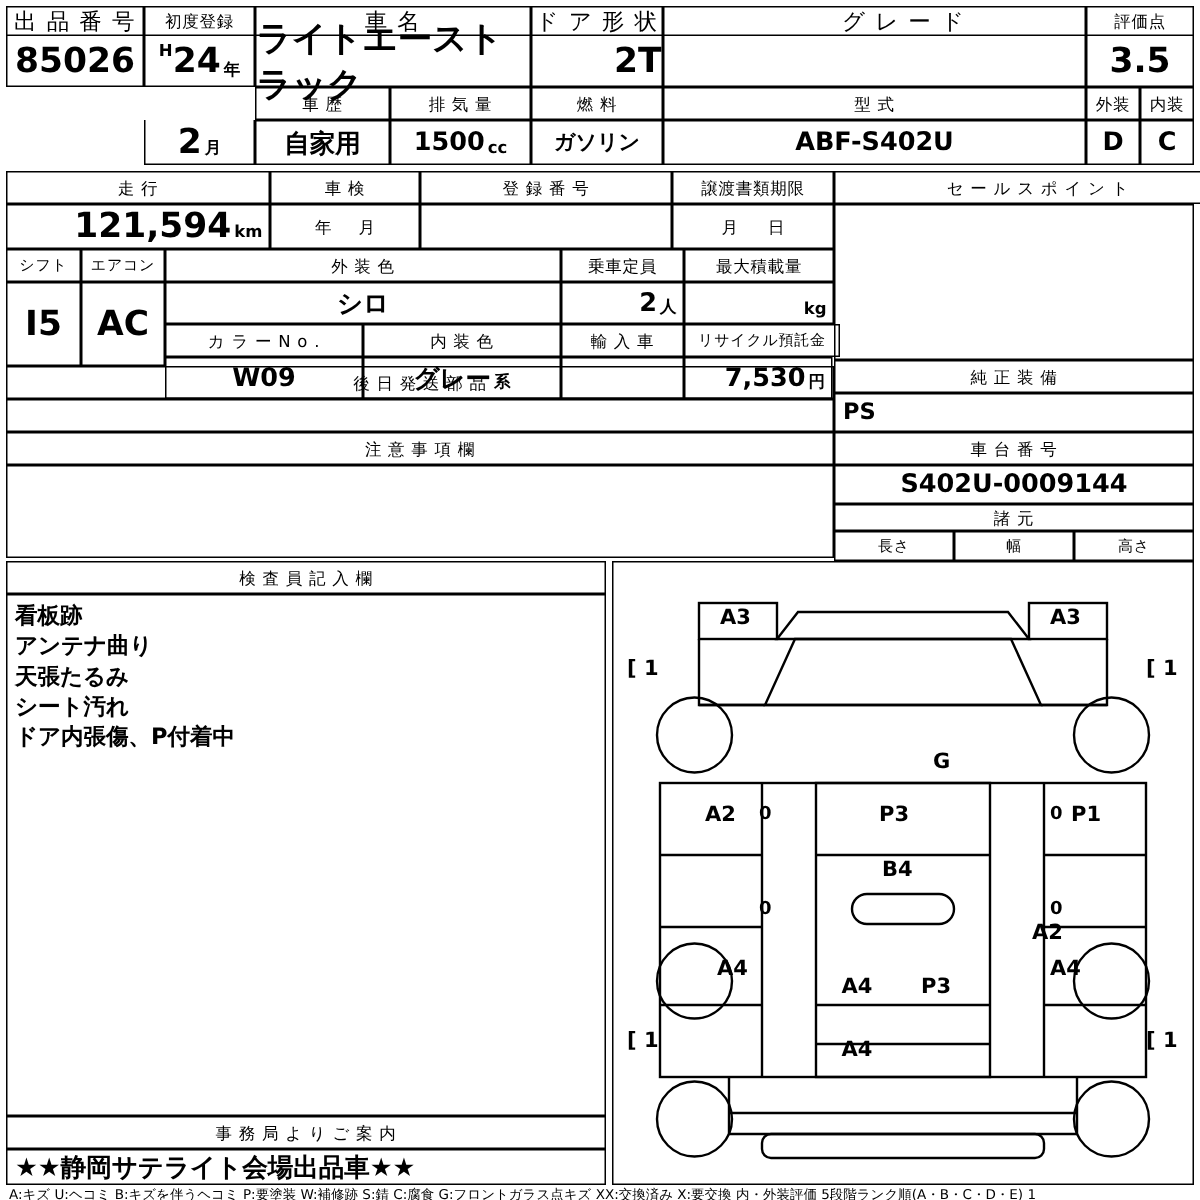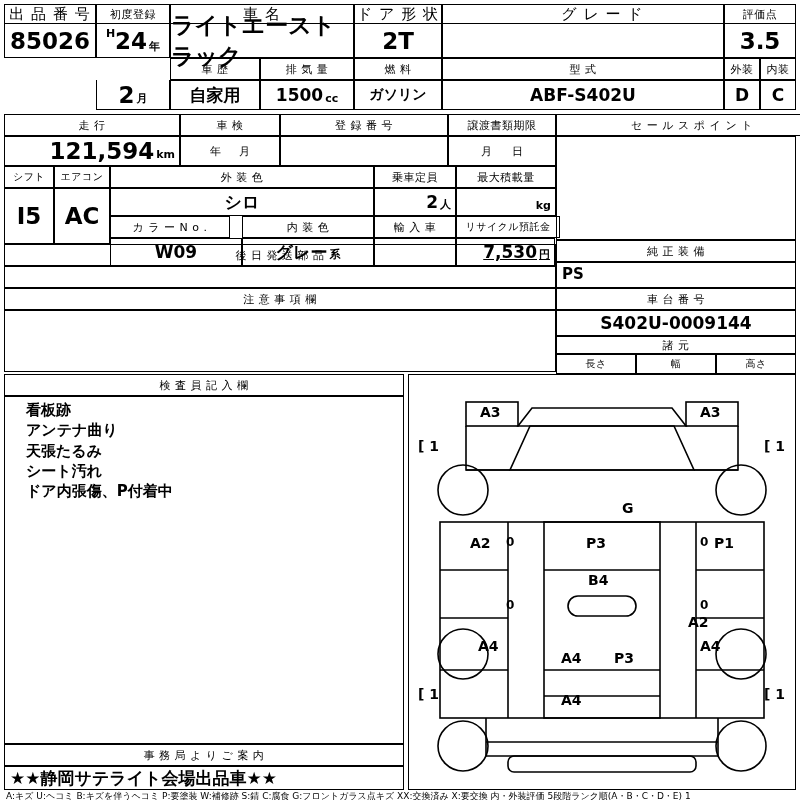--- a/index.html
+++ b/index.html
@@ -62,21 +62,21 @@
   <div class="bx lbl" style="left:170px; top:4px; width:184px; height:20px;">
       <span>車 名</span>
     </div>
   <div class="bx val-lg" style="left:170px; top:24px; width:184px; height:34px; border-top:none;">
       <span>ライトエーストラック</span>
     </div>
 
   <div class="bx lbl" style="left:354px; top:4px; width:88px; height:20px;">
       <span>ド ア 形 状</span>
     </div>
-  <div class="bx val-lg" style="left:354px; top:24px; width:88px; height:34px; border-top:none;">
+  <div class="bx val-lg" style="left:354px; top:24px; width:88px; height:34px; border-top:none;justify-content:flex-end;">
       <span>2T</span>
     </div>
 
   <div class="bx lbl" style="left:442px; top:4px; width:282px; height:20px;padding-left:39px;">
       <span>グ レ ー ド</span>
     </div>
   <div class="bx val-lg" style="left:442px; top:24px; width:282px; height:34px; border-top:none;">
       <span></span>
     </div>
 
@@ -194,21 +194,21 @@
     </div>
   <div class="bx right" style="left:374px; top:188px; width:82px; height:28px;">
     <span class="val-md">2</span>
     <span class="unit" style="align-self:flex-end; margin-bottom:3px;">人</span>
   </div>
   <div class="bx right" style="left:456px; top:188px; width:100px; height:28px;">
     <span class="val-md"></span>
     <span class="unit" style="align-self:flex-end; margin-bottom:3px;">kg</span>
   </div>
 
-  <div class="bx lbl-sm" style="left:110px; top:216px; width:120px; height:22px;">
+  <div class="bx lbl-sm" style="left:110px; top:216px; width:132px; height:22px;">
       <span>カ ラ ー N o .</span>
     </div>
   <div class="bx lbl-sm" style="left:242px; top:216px; width:132px; height:22px;">
       <span>内 装 色</span>
     </div>
   <div class="bx lbl-sm" style="left:374px; top:216px; width:82px; height:22px;">
       <span>輸 入 車</span>
     </div>
   <div class="bx lbl-sm" style="left:456px; top:216px; width:104px; height:22px; font-size:10px;">
       <span>リサイクル預託金</span>
@@ -217,21 +217,21 @@
   <div class="bx val-md" style="left:110px; top:238px; width:132px; height:28px;">
       <span>W09</span>
     </div>
   <div class="bx" style="left:242px; top:238px; width:132px; height:28px;">
     <span class="val-md">グレー</span>
     <span class="unit" style="align-self:flex-end; margin-bottom:3px;">系</span>
   </div>
   <div class="bx val-md" style="left:374px; top:238px; width:82px; height:28px;">
       <span></span>
     </div>
-  <div class="bx right" style="left:456px; top:238px; width:99px; height:28px;text-decoration:underline;">
+  <div class="bx right" style="left:456px; top:238px; width:99px; height:28px;">
     <span class="val-md">7,530</span>
     <span class="unit" style="align-self:flex-end; margin-bottom:3px;">円</span>
   </div>
 
   <div class="bx lbl-sm" style="left:556px; top:240px; width:240px; height:22px;">
       <span>純 正 装 備</span>
     </div>
   <div class="bx left tl" style="left:556px; top:262px; width:240px; height:26px; font-size:15px; font-weight:bold; padding-top:2px;">
       <span>PS</span>
     </div>
@@ -264,21 +264,21 @@
       <span>幅</span>
     </div>
   <div class="bx lbl-sm" style="left:716px; top:354px; width:80px; height:20px; font-size:10px;">
       <span>高さ</span>
     </div>
 
   <div class="bx lbl-sm" style="left:4px; top:374px; width:400px; height:22px;">
       <span>検 査 員 記 入 欄</span>
     </div>
   <div class="bx" style="left:4px; top:396px; width:400px; height:348px;"></div>
-  <div class="notes" style="left:26px; top:400px; width:392px;">
+  <div class="notes" style="left:10px; top:400px; width:392px;">
     <div>看板跡</div>
     <div>アンテナ曲り</div>
     <div>天張たるみ</div>
     <div>シート汚れ</div>
     <div>ドア内張傷、P付着中</div>
   </div>
 
   <div class="bx lbl-sm" style="left:4px; top:744px; width:400px; height:22px;">
       <span>事 務 局 よ り ご 案 内</span>
     </div>

